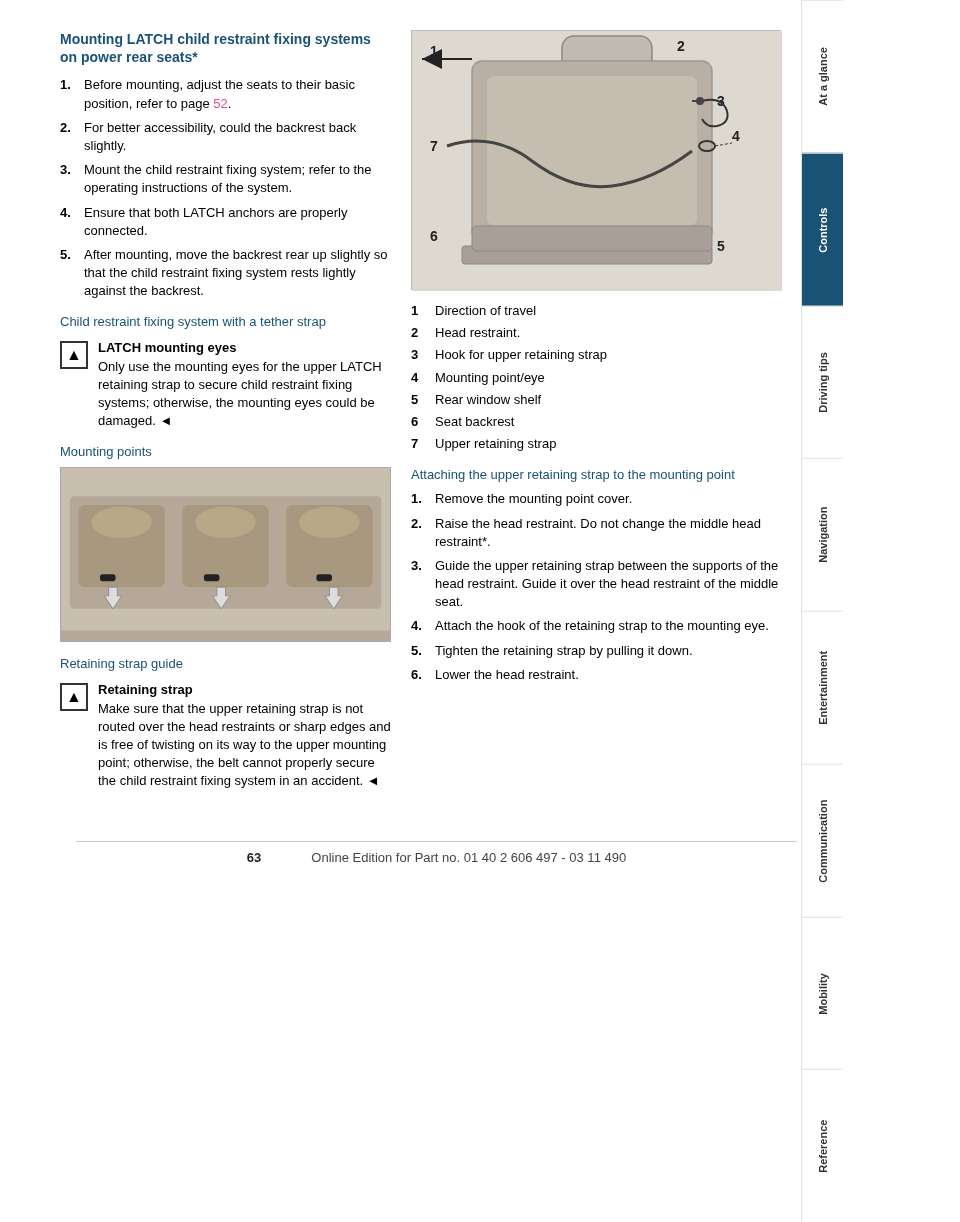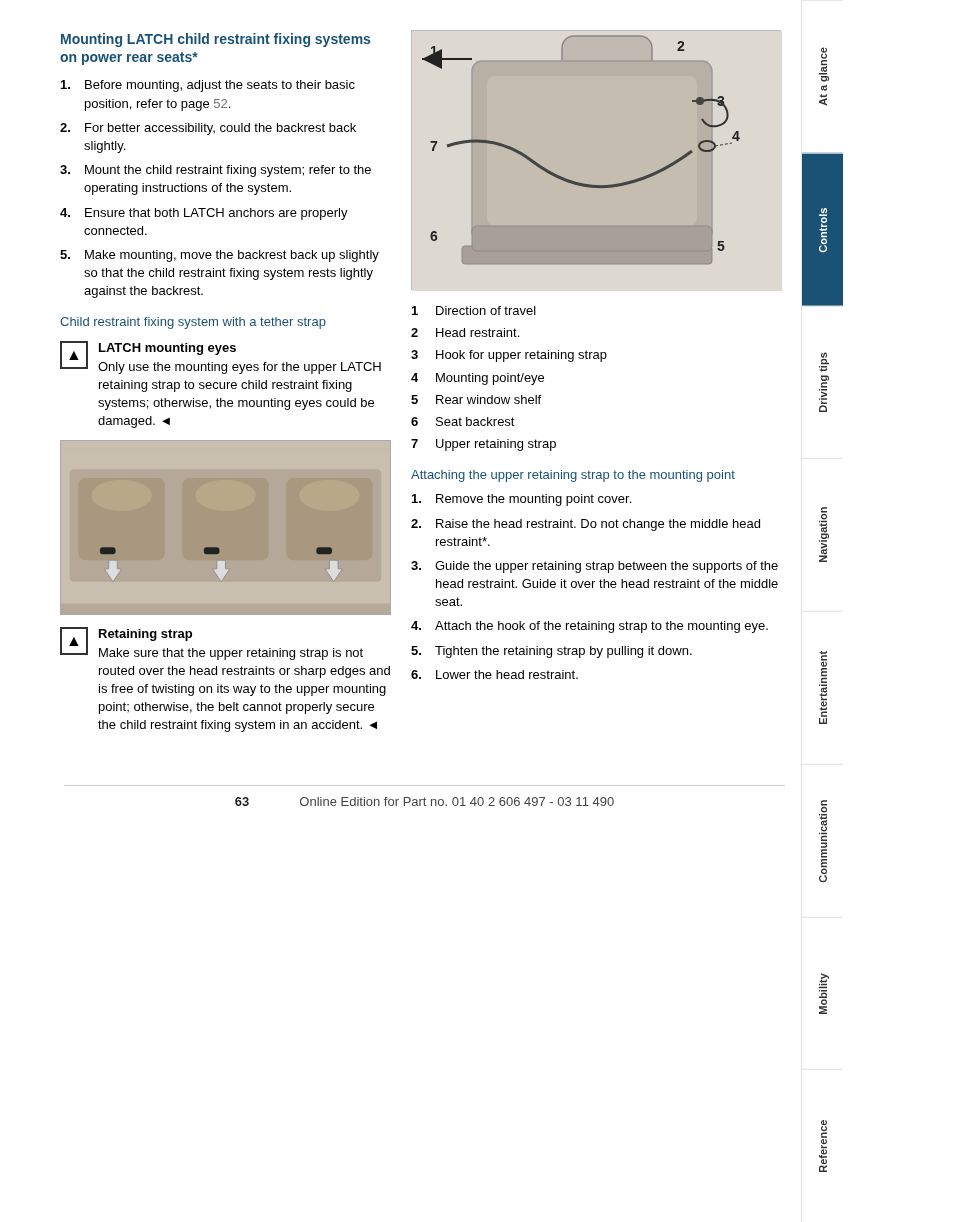--- a/index.html
+++ b/index.html
@@ -166,21 +166,21 @@
     }
 
     .num-label {
       font-weight: bold;
       min-width: 16px;
     }
 
     .page-footer {
       position: absolute;
       bottom: 0;
-      left: 4px;
+      left: 16px;
       right: 42px;
       display: flex;
       justify-content: center;
       align-items: center;
       padding: 10px 20px;
       border-top: 1px solid #ccc;
       font-size: 11px;
       color: #444;
     }
 
@@ -190,21 +190,21 @@
       color: #222;
       margin-right: 20px;
     }
 
     .footer-text {
       font-size: 13px;
       color: #444;
     }
 
     .blue-link {
-      color: #737373;
+      color: #ec4899;
       text-decoration: none;
       text-align: right;
     }
 
     
     .diagram-svg-wrap {
       width: 370px;
       height: 260px;
       background: #ddd9d0;
       border: 1px solid #bbb;
@@ -235,35 +235,36 @@
           <li>
             <span class="step-num">3.</span>
             <span>Mount the child restraint fixing system; refer to the operating instructions of the system.</span>
           </li>
           <li>
             <span class="step-num">4.</span>
             <span>Ensure that both LATCH anchors are properly connected.</span>
           </li>
           <li>
             <span class="step-num">5.</span>
-            <span>Make mounting, move the backrest back up slightly so that the child restraint fixing system rests lightly against the backrest.</span>
+            <span>After mounting, move the backrest rear up slightly so that the child restraint fixing system rests lightly against the backrest.</span>
           </li>
         </ol>
 
         <h3 class="sub-title">Child restraint fixing system with a tether strap</h3>
 
         <div class="warning-box">
           <div class="warning-icon">▲</div>
           <div class="warning-text">
             <span class="warning-label">LATCH mounting eyes</span><br>
             <span>Only use the mounting eyes for the upper LATCH retaining strap to secure child restraint fixing systems; otherwise, the mounting eyes could be damaged.</span>
             <span>◄</span>
           </div>
         </div>
 
+        <h3 class="sub-title">Mounting points</h3>
 
         <div class="mounting-img">
           <svg viewBox="0 0 380 175" xmlns="http://www.w3.org/2000/svg">
 
             <rect width="380" height="175" fill="#c8bfaf"></rect>
 
             <rect x="10" y="20" width="360" height="130" rx="5" fill="#b5a898"></rect>
 
             <rect x="20" y="30" width="100" height="95" rx="8" fill="#a89880"></rect>
             <rect x="140" y="30" width="100" height="95" rx="8" fill="#a89880"></rect>
@@ -278,20 +279,21 @@
             <rect x="165" y="110" width="18" height="8" rx="3" fill="#222"></rect>
             <rect x="295" y="110" width="18" height="8" rx="3" fill="#222"></rect>
 
             <polygon points="60,150 50,135 55,135 55,125 65,125 65,135 70,135" fill="#ddd" stroke="#888" stroke-width="1"></polygon>
             <polygon points="185,150 175,135 180,135 180,125 190,125 190,135 195,135" fill="#ddd" stroke="#888" stroke-width="1"></polygon>
             <polygon points="315,150 305,135 310,135 310,125 320,125 320,135 325,135" fill="#ddd" stroke="#888" stroke-width="1"></polygon>
           </svg>
         </div>
 
 
+        <h3 class="sub-title">Retaining strap guide</h3>
 
         <div class="warning-box">
           <div class="warning-icon">▲</div>
           <div class="warning-text">
             <span class="warning-label">Retaining strap</span><br>
             <span>Make sure that the upper retaining strap is not routed over the head restraints or sharp edges and is free of twisting on its way to the upper mounting point; otherwise, the belt cannot properly secure the child restraint fixing system in an accident.</span>
             <span>◄</span>
           </div>
         </div>
       </div>

